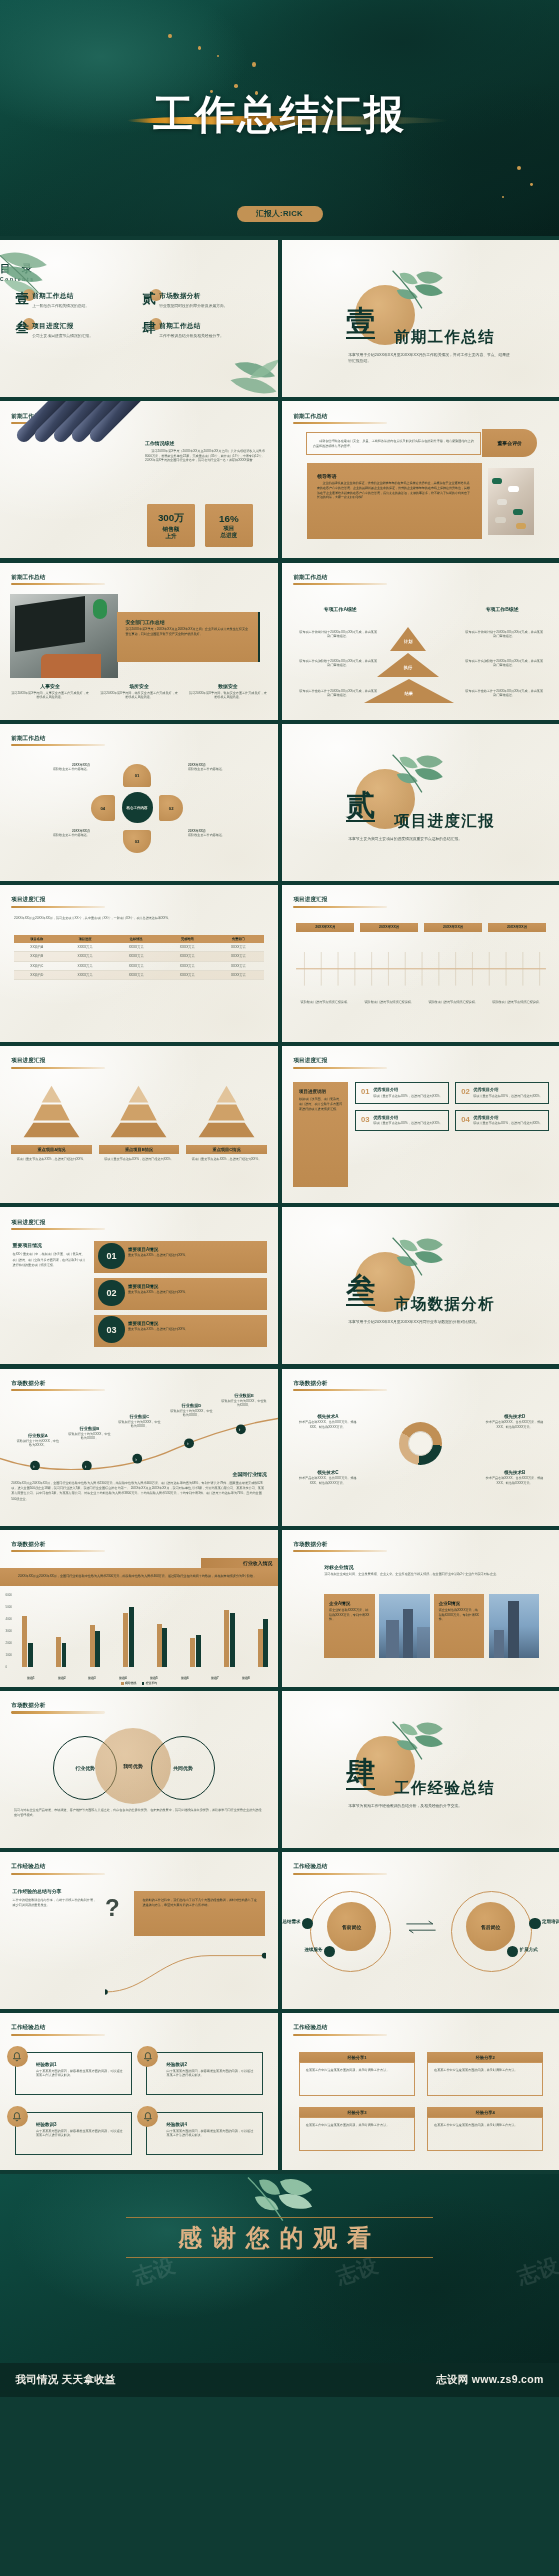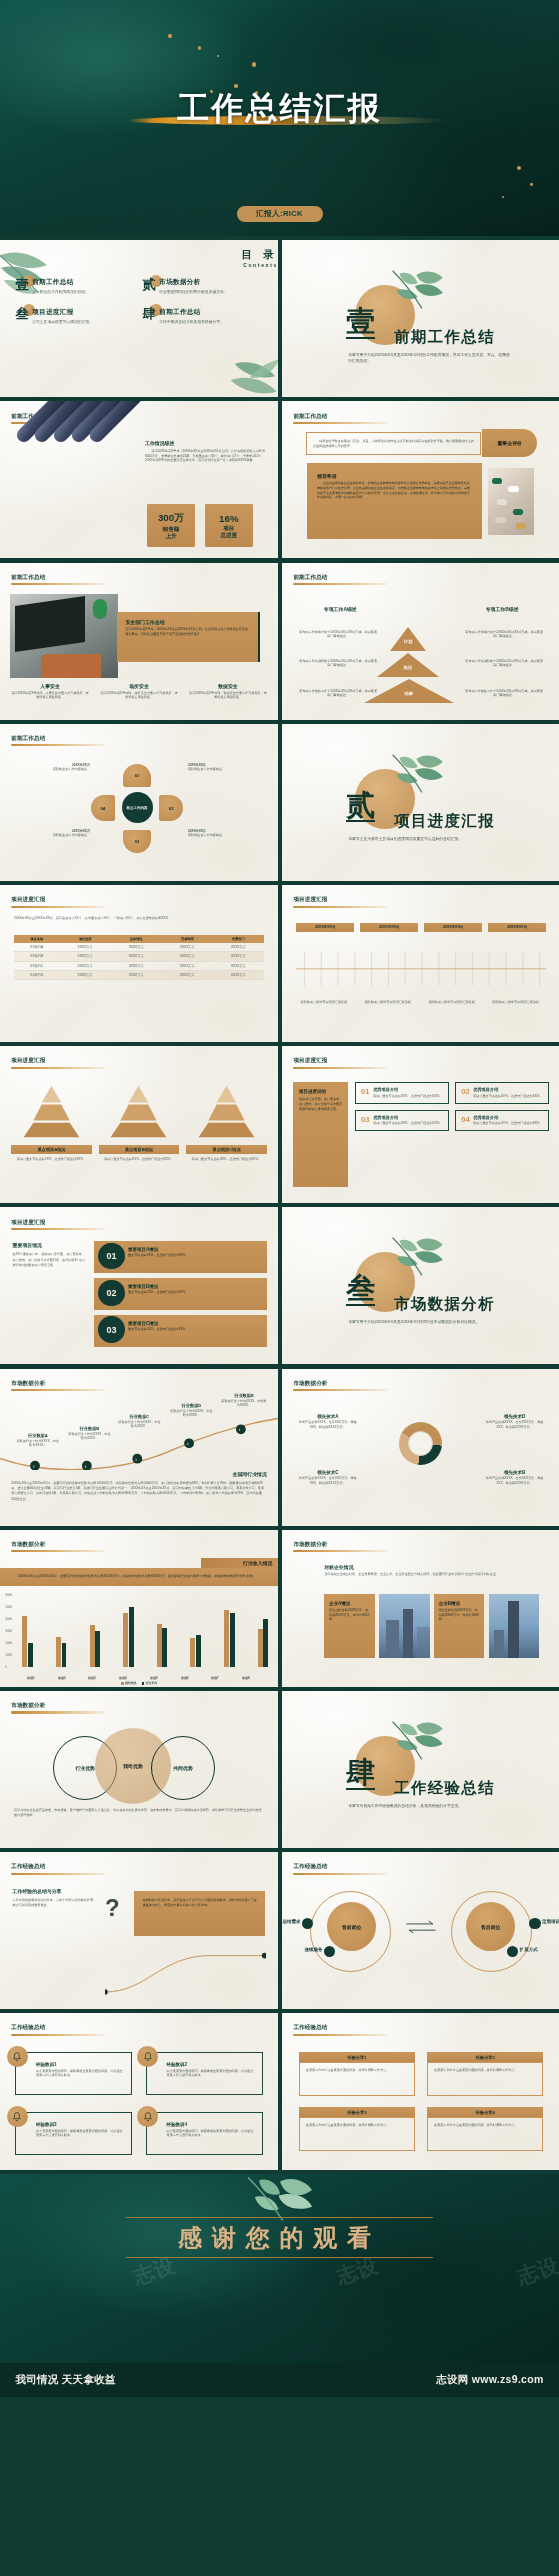--- a/index.html
+++ b/index.html
@@ -22,21 +22,21 @@
   }
   .speck { position:absolute; border-radius:50%; background:#c99a4e; }
   .streak {
     position:absolute; left:127px; top:116px; width:322px; height:9px;
     border-radius:50%;
     background: linear-gradient(90deg, rgba(198,140,48,0) 0%, #d08a1e 8%, #e8a93a 20%, #c07a1c 42%, rgba(180,140,60,.65) 62%, rgba(190,160,90,.35) 80%, rgba(190,160,90,0) 100%);
     filter: blur(0.3px);
   }
   .cover-title {
     position:absolute; left:0; right:0; top:87px; text-align:center;
-    font-size:32px; font-weight:bold; color:#fff; letter-spacing:2.1px;
+    font-size:40px; font-weight:bold; color:#fff; letter-spacing:2.1px;
     text-shadow:0 1.4px 4.2px rgba(0,0,0,.45);
   }
   .cover-sub {
     position:absolute; left:49px; right:49px; top:133px; text-align:center;
     font-size:7.3px; color:#d6b27a; line-height:1.75; letter-spacing:0.2px;
   }
   .cover-band {
     position:absolute; left:38px; right:38px; top:166px;
     border-top:0.7px solid #9f7b3e; border-bottom:0.7px solid #9f7b3e;
     padding:4.9px 0; text-align:center;
@@ -59,21 +59,21 @@
     font-size:3.5px; color:#2d3b35;
   }
 
   
   .sh { position:absolute; left:11.2px; top:11.2px; }
   .sh .t { font-size:5.6px; font-weight:bold; color:#123c33; letter-spacing:0.1px; }
   .sh .u { margin-top:1.4px; width:94px; height:2.1px;
     background:linear-gradient(90deg,#c08a3e 0%, #d9a85f 35%, rgba(217,168,95,.15) 100%); border-radius:1.4px; }
 
   
-  .toc-title { text-align:right; padding-top:8px; }
+  .toc-title { text-align:left; padding-top:22px; }
   .toc-title .cn { font-size:10.5px; font-weight:bold; color:#123c33; letter-spacing:4.2px; }
   .toc-title .en { font-size:4.9px; font-weight:bold; color:#123c33; letter-spacing:1.7px; margin-top:0.7px; }
   .toc-grid { display:grid; grid-template-columns:1fr 1fr; gap:12.6px 7px; padding:9.8px 15.4px 0 15.4px; }
   .toc-item { display:flex; align-items:flex-start; gap:3.5px; position:relative; }
   .toc-num { font-size:13.3px; font-weight:bold; color:#123c33; line-height:1; position:relative; z-index:2; }
   .toc-dot { position:absolute; left:7.7px; top:-2.8px; width:12px; height:12px; border-radius:50%;
     background:radial-gradient(circle at 35% 30%,#d3a468,#b8864a); opacity:.92; z-index:1; }
   .toc-txt { position:relative; z-index:2; padding-top:0.7px; }
   .toc-txt .h { font-size:6.6px; font-weight:bold; color:#123c33; letter-spacing:0.3px; }
   .toc-txt .d { font-size:3.8px; color:#4e5c54; margin-top:2.1px; }

